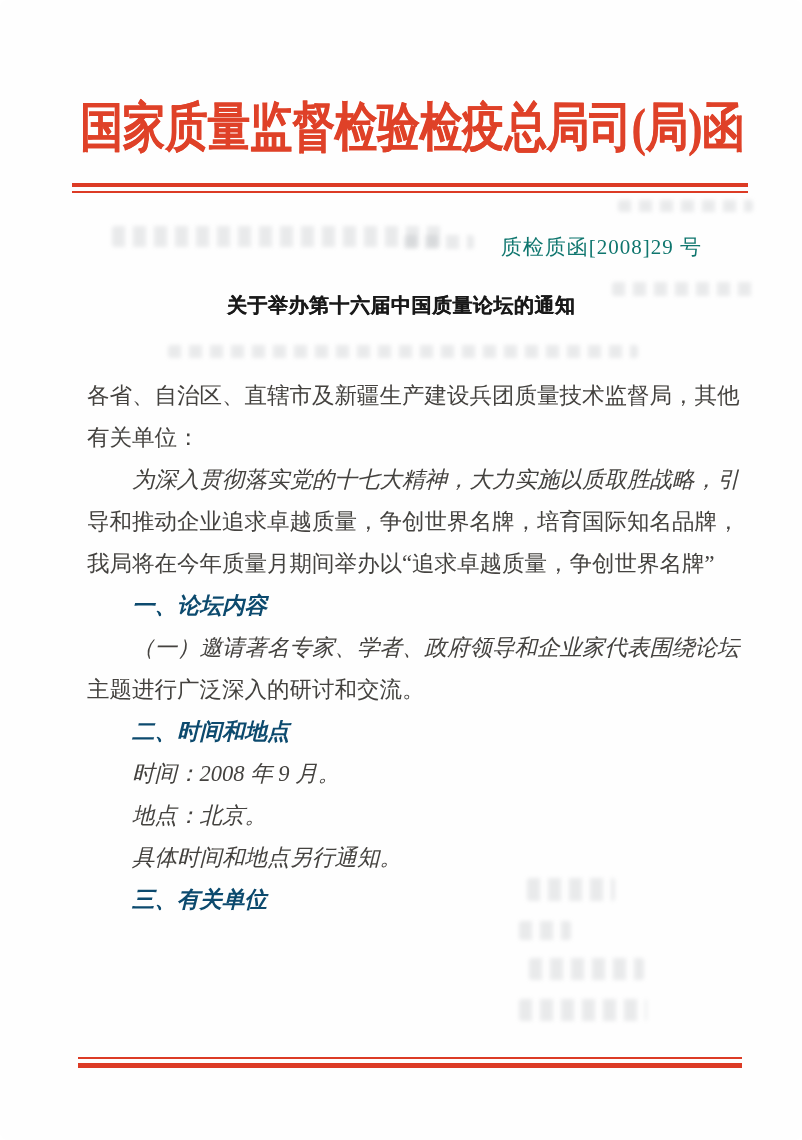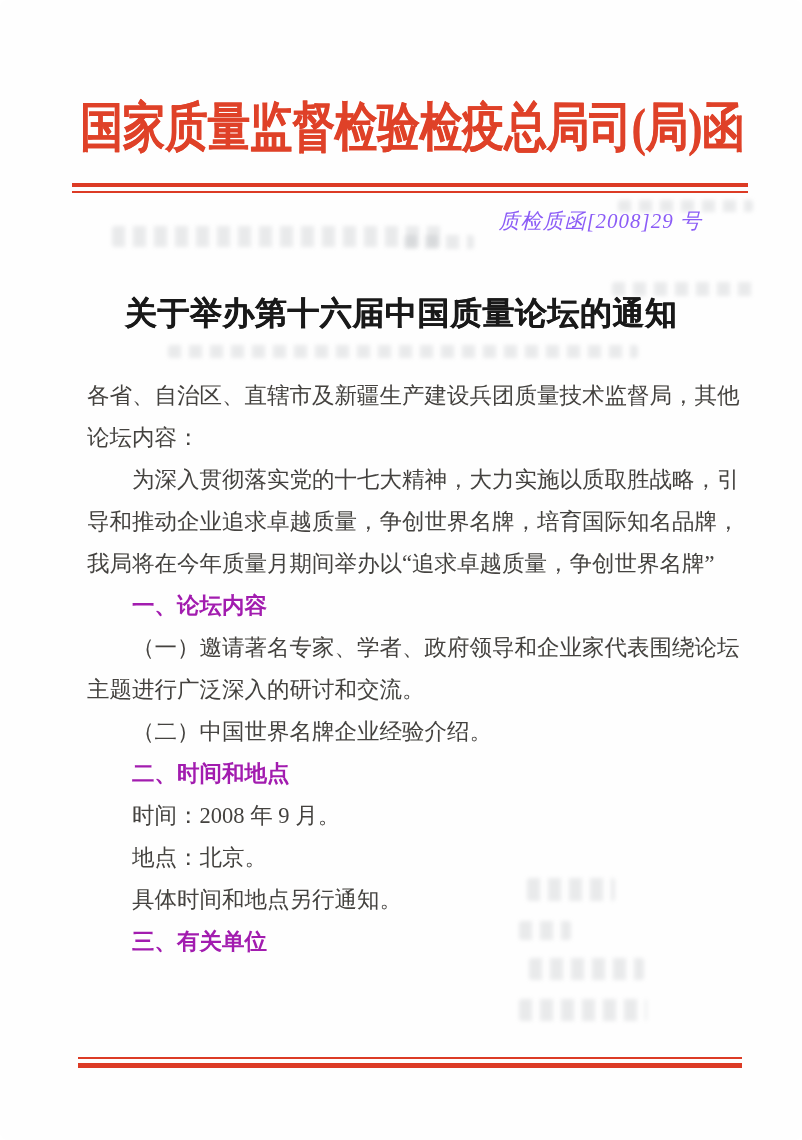--- a/index.html
+++ b/index.html
@@ -31,55 +31,54 @@
     text-shadow: 0.6px 0 0 #df4128;
   }
   .rule { position: absolute; background: #dc3b25; }
   .rule-top-thick   { left: 72px;  top: 183px;  width: 676px; height: 4px; }
   .rule-top-thin    { left: 72px;  top: 191px;  width: 676px; height: 2px; }
   .rule-bottom-thin { left: 78px;  top: 1057px; width: 664px; height: 2px; }
   .rule-bottom-thick{ left: 78px;  top: 1063px; width: 664px; height: 5px; }
 
   .doc-number {
     position: absolute;
-    top: 207px; right: 100px;
+    top: 233px; right: 100px;
     font-size: 21px;
-    color: #8b5cf6;
+    color: #0f766e;
     letter-spacing: 1px;
     white-space: nowrap;
-    font-style: italic;
   }
   .doc-title {
     position: absolute;
     top: 292px; left: 0; width: 802px;
     margin: 0;
     text-align: center;
-    font-size: 32px;
+    font-size: 20px;
     font-weight: bold;
     color: #191919;
     letter-spacing: 0.5px;
     text-shadow: 0.5px 0 0 #191919;
   }
   .body-block {
     position: absolute;
     top: 375px; left: 87px; width: 656px;
     font-size: 22.5px;
     color: #44423f;
     letter-spacing: 0px;
   }
   .body-block .line {
     height: 42px;
     line-height: 42px;
     white-space: nowrap;
   }
-  .body-block .line.indent { padding-left: 45px; }
+  .body-block .line.indent { padding-left: 45px; font-style: italic; }
   .body-block .line.bold {
     font-family: "Liberation Sans", "DejaVu Sans", sans-serif;
     font-weight: bold;
-    color: #a21caf;
+    color: #0c4a6e;
   }
   
   .smudge {
     position: absolute;
     background: repeating-linear-gradient(90deg,
       rgba(140,146,152,0.55) 0px, rgba(140,146,152,0.55) 13px,
       rgba(140,146,152,0.0) 13px, rgba(140,146,152,0.0) 21px);
     filter: blur(2px);
     opacity: 0.33;
     border-radius: 3px;
@@ -104,28 +103,27 @@
   <div class="smudge" style="left:519px; top:921px; width:52px;  height:19px;"></div>
   <div class="smudge" style="left:529px; top:958px; width:115px; height:22px;"></div>
   <div class="smudge" style="left:519px; top:999px; width:128px; height:22px;"></div>
 
   <div class="doc-number">质检质函[2008]29 号</div>
 
   <h1 class="doc-title">关于举办第十六届中国质量论坛的通知</h1>
 
   <div class="body-block" id="body-lines">
       <div class="line">各省、自治区、直辖市及新疆生产建设兵团质量技术监督局，其他</div>
-      <div class="line">论坛内容：</div>
+      <div class="line">有关单位：</div>
       <div class="line indent">为深入贯彻落实党的十七大精神，大力实施以质取胜战略，引</div>
       <div class="line">导和推动企业追求卓越质量，争创世界名牌，培育国际知名品牌，</div>
       <div class="line">我局将在今年质量月期间举办以“追求卓越质量，争创世界名牌”</div>
       <div class="line indent bold">一、论坛内容</div>
       <div class="line indent">（一）邀请著名专家、学者、政府领导和企业家代表围绕论坛</div>
       <div class="line">主题进行广泛深入的研讨和交流。</div>
-      <div class="line indent">（二）中国世界名牌企业经验介绍。</div>
       <div class="line indent bold">二、时间和地点</div>
       <div class="line indent">时间：2008 年 9 月。</div>
       <div class="line indent">地点：北京。</div>
       <div class="line indent">具体时间和地点另行通知。</div>
       <div class="line indent bold">三、有关单位</div>
     </div>
 
   <div class="rule rule-bottom-thin"></div>
   <div class="rule rule-bottom-thick"></div>
 

